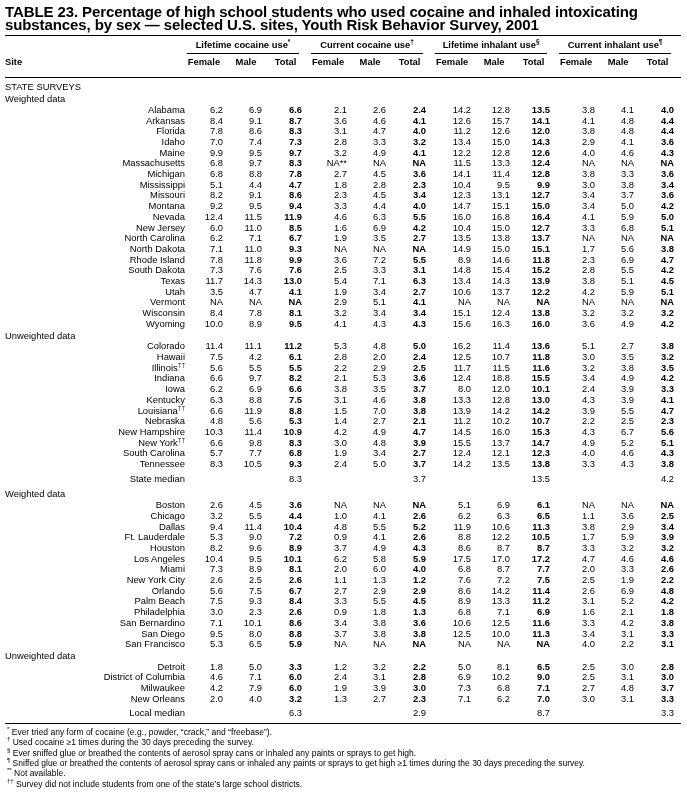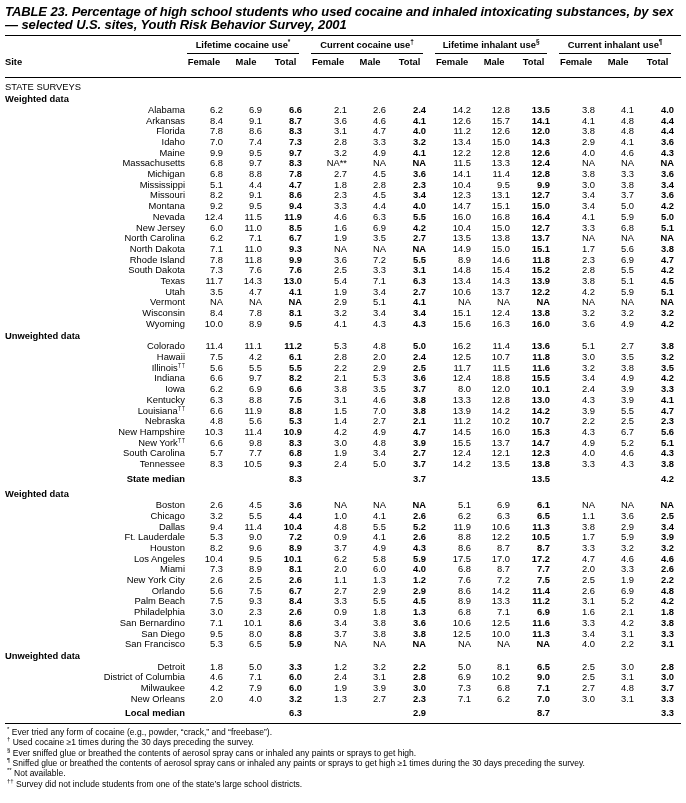--- a/index.html
+++ b/index.html
@@ -1,38 +1,38 @@
 <!DOCTYPE html>
 <html><head>
 <meta charset="utf-8">
 <style>
   html,body{margin:0;padding:0;background:#fff;}
   body{width:686px;height:803px;overflow:hidden;color:#000;
        font-family:"Liberation Sans","DejaVu Sans",sans-serif;}
   .page{padding:5px 5px 0 5px;}
-  .title{font-size:13px;font-weight:bold;line-height:13px;letter-spacing:-0.1px;font-style:italic;}
+  .title{font-size:15px;font-weight:bold;line-height:13px;letter-spacing:-0.1px;}
   table{border-collapse:collapse;table-layout:fixed;width:676px;margin-top:4px;
         border-top:1px solid #000;border-bottom:1px solid #000;}
   col.c-site{width:180px;}
   col.c-f{width:45px;}col.c-m{width:39px;}col.c-t{width:40px;}
   th,td{padding:0;font-size:9.4px;line-height:10.7px;vertical-align:bottom;
         white-space:nowrap;overflow:hidden;}
   thead th{font-weight:bold;}
   th.ghead{padding-top:4px;}
   th.ghead .gline{border-bottom:1px solid #000;padding-bottom:2px;margin:0 10px 0 2px;
         text-align:center;font-size:9.4px;}
   tr.subhdr th{border-bottom:1px solid #000;padding:3px 0 10px 0;}
   th.sitehdr{text-align:left;}
   th.sub{text-align:center;padding-right:7px !important;}
   td.num{text-align:right;padding-right:7px;}
   td.total{font-weight:bold;}
   td.site{text-align:right;padding-left:9px;}
   tr.sectionhead td{font-weight:normal;padding-left:0;padding-top:4px;}
-  tr.subhead td{font-weight:bold;padding-left:0;padding-top:1px;}
-  tr.median td{font-weight:bold;padding-top:4px;padding-bottom:4px;}
+  tr.subhead td{font-weight:normal;padding-left:0;padding-top:1px;}
+  tr.median td{font-weight:normal;padding-top:4px;padding-bottom:4px;}
   tr.median td.site{padding-left:0;}
   sup{font-size:6.5px;line-height:0;}
   .footnotes{margin-top:3px;}
   .fn{font-size:8.5px;line-height:10.3px;padding-left:2px;}
   .fn sup{font-size:6px;}
 </style>
 </head>
 <body>
 
 <div class="page">

